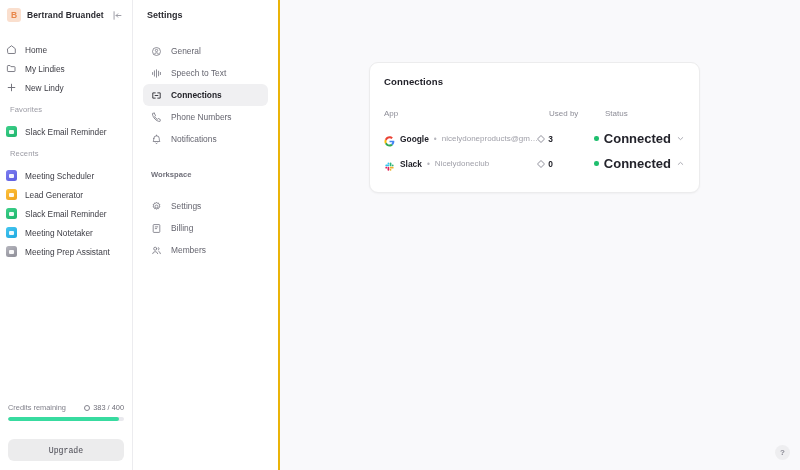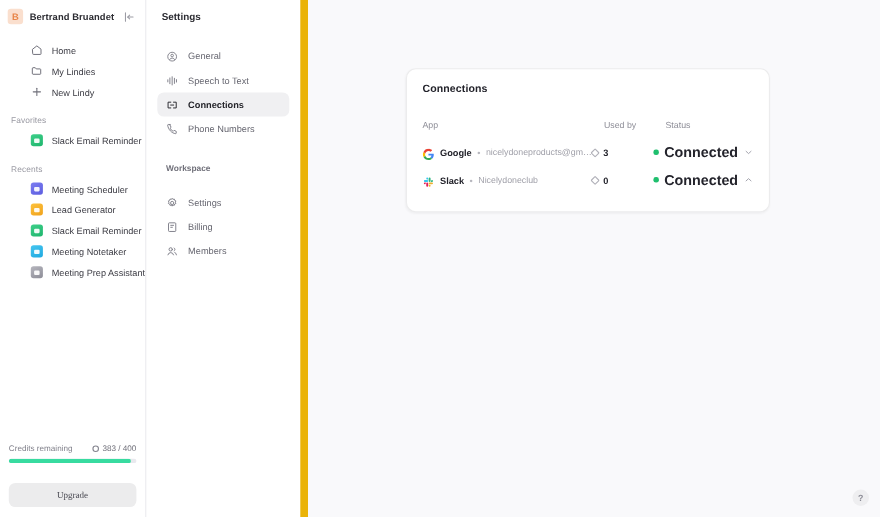--- a/index.html
+++ b/index.html
@@ -39,22 +39,22 @@
     flex: 1 1 auto; letter-spacing: .1px;
   }
   .collapse-btn {
     width: 14px; height: 14px; flex: 0 0 14px;
     display: flex; align-items: center; justify-content: center;
     color: #9b9ba4; cursor: pointer;
   }
 
   .sb-nav { padding: 6px 0 0 0; }
   .sb-item {
-    display: flex; align-items: center; gap: 8px;
-    height: 19px; padding: 0 28px;
+    display: flex; align-items: flex-end; gap: 8px;
+    height: 19px; padding: 0 6px;
     font-size: 8.3px; color: #3c3c44;
     cursor: pointer; white-space: nowrap;
   }
   .sb-ico {
     width: 11px; height: 11px; flex: 0 0 11px;
     display: flex; align-items: center; justify-content: center;
     color: #6f6f79;
   }
   .sb-ico svg { display: block; }
 
@@ -91,28 +91,28 @@
   }
   .bar-track {
     height: 4px; border-radius: 2px; background: #e9e9ee; overflow: hidden;
   }
   .bar-fill { height: 100%; background: #38dba0; border-radius: 2px; }
   .upgrade-btn {
     margin: 9px 8px 9px 8px;
     height: 22px; border-radius: 6px;
     background: #ececed; border: none;
     font-size: 8.2px; color: #4a4a53;
-    font-family: Liberation Serif, serif; cursor: pointer;
+    font-family: Liberation Mono, monospace; cursor: pointer;
     display: flex; align-items: center; justify-content: center;
   }
 
   
   .settings-nav {
     width: 147px; flex: 0 0 147px; height: 470px;
-    background: #ffffff; border-right: 7px solid #eab308;
+    background: #ffffff; border-right: 2px solid #eab308;
     display: flex; flex-direction: column;
   }
   .settings-head {
     height: 30px; display: flex; align-items: center;
     padding-left: 14px;
     font-size: 9px; font-weight: 700; color: #2b2b31;
   }
   .sn-list { padding-top: 10px; }
   .sn-item {
     display: flex; align-items: center; gap: 9px;
@@ -343,20 +343,30 @@
 
       <div class="sn-item">
         <span class="sn-ico">
           <svg width="11" height="11" viewBox="0 0 16 16" fill="none" stroke="currentColor" stroke-width="1.25" stroke-linecap="round" stroke-linejoin="round">
             <path d="M5.2 2.6 6.6 5.4 5.3 6.6a7.5 7.5 0 0 0 4.1 4.1l1.2-1.3 2.8 1.4v2.2c0 .5-.4.9-.9.8C7.6 13.3 2.7 8.4 2.1 2.6c0-.5.3-.9.8-.9h2.3z"></path>
           </svg>
         </span>
         <span>Phone Numbers</span>
       </div>
 
+      <div class="sn-item">
+        <span class="sn-ico">
+          <svg width="11" height="11" viewBox="0 0 16 16" fill="none" stroke="currentColor" stroke-width="1.25" stroke-linecap="round" stroke-linejoin="round">
+            <path d="M4 6.6a4 4 0 0 1 8 0c0 3 .9 4.3.9 4.3H3.1S4 9.6 4 6.6z"></path>
+            <path d="M6.7 13.1a1.5 1.5 0 0 0 2.6 0"></path>
+              <path d="M8 1.6v1"></path>
+          </svg>
+        </span>
+        <span>Notifications</span>
+      </div>
     </div>
 
     <div class="sn-section">Workspace</div>
 
     <div class="sn-list">
       <div class="sn-item">
         <span class="sn-ico">
           <svg width="11" height="11" viewBox="0 0 16 16" fill="none" stroke="currentColor" stroke-width="1.2" stroke-linejoin="round">
             <circle cx="8" cy="8" r="2.1"></circle>
             <path d="M8 1.8l1 1.5 1.8-.5.5 1.8 1.7.7-.8 1.7.8 1.7-1.7.7-.5 1.8-1.8-.5-1 1.5-1-1.5-1.8.5-.5-1.8-1.7-.7.8-1.7-.8-1.7 1.7-.7.5-1.8 1.8.5z"></path>

